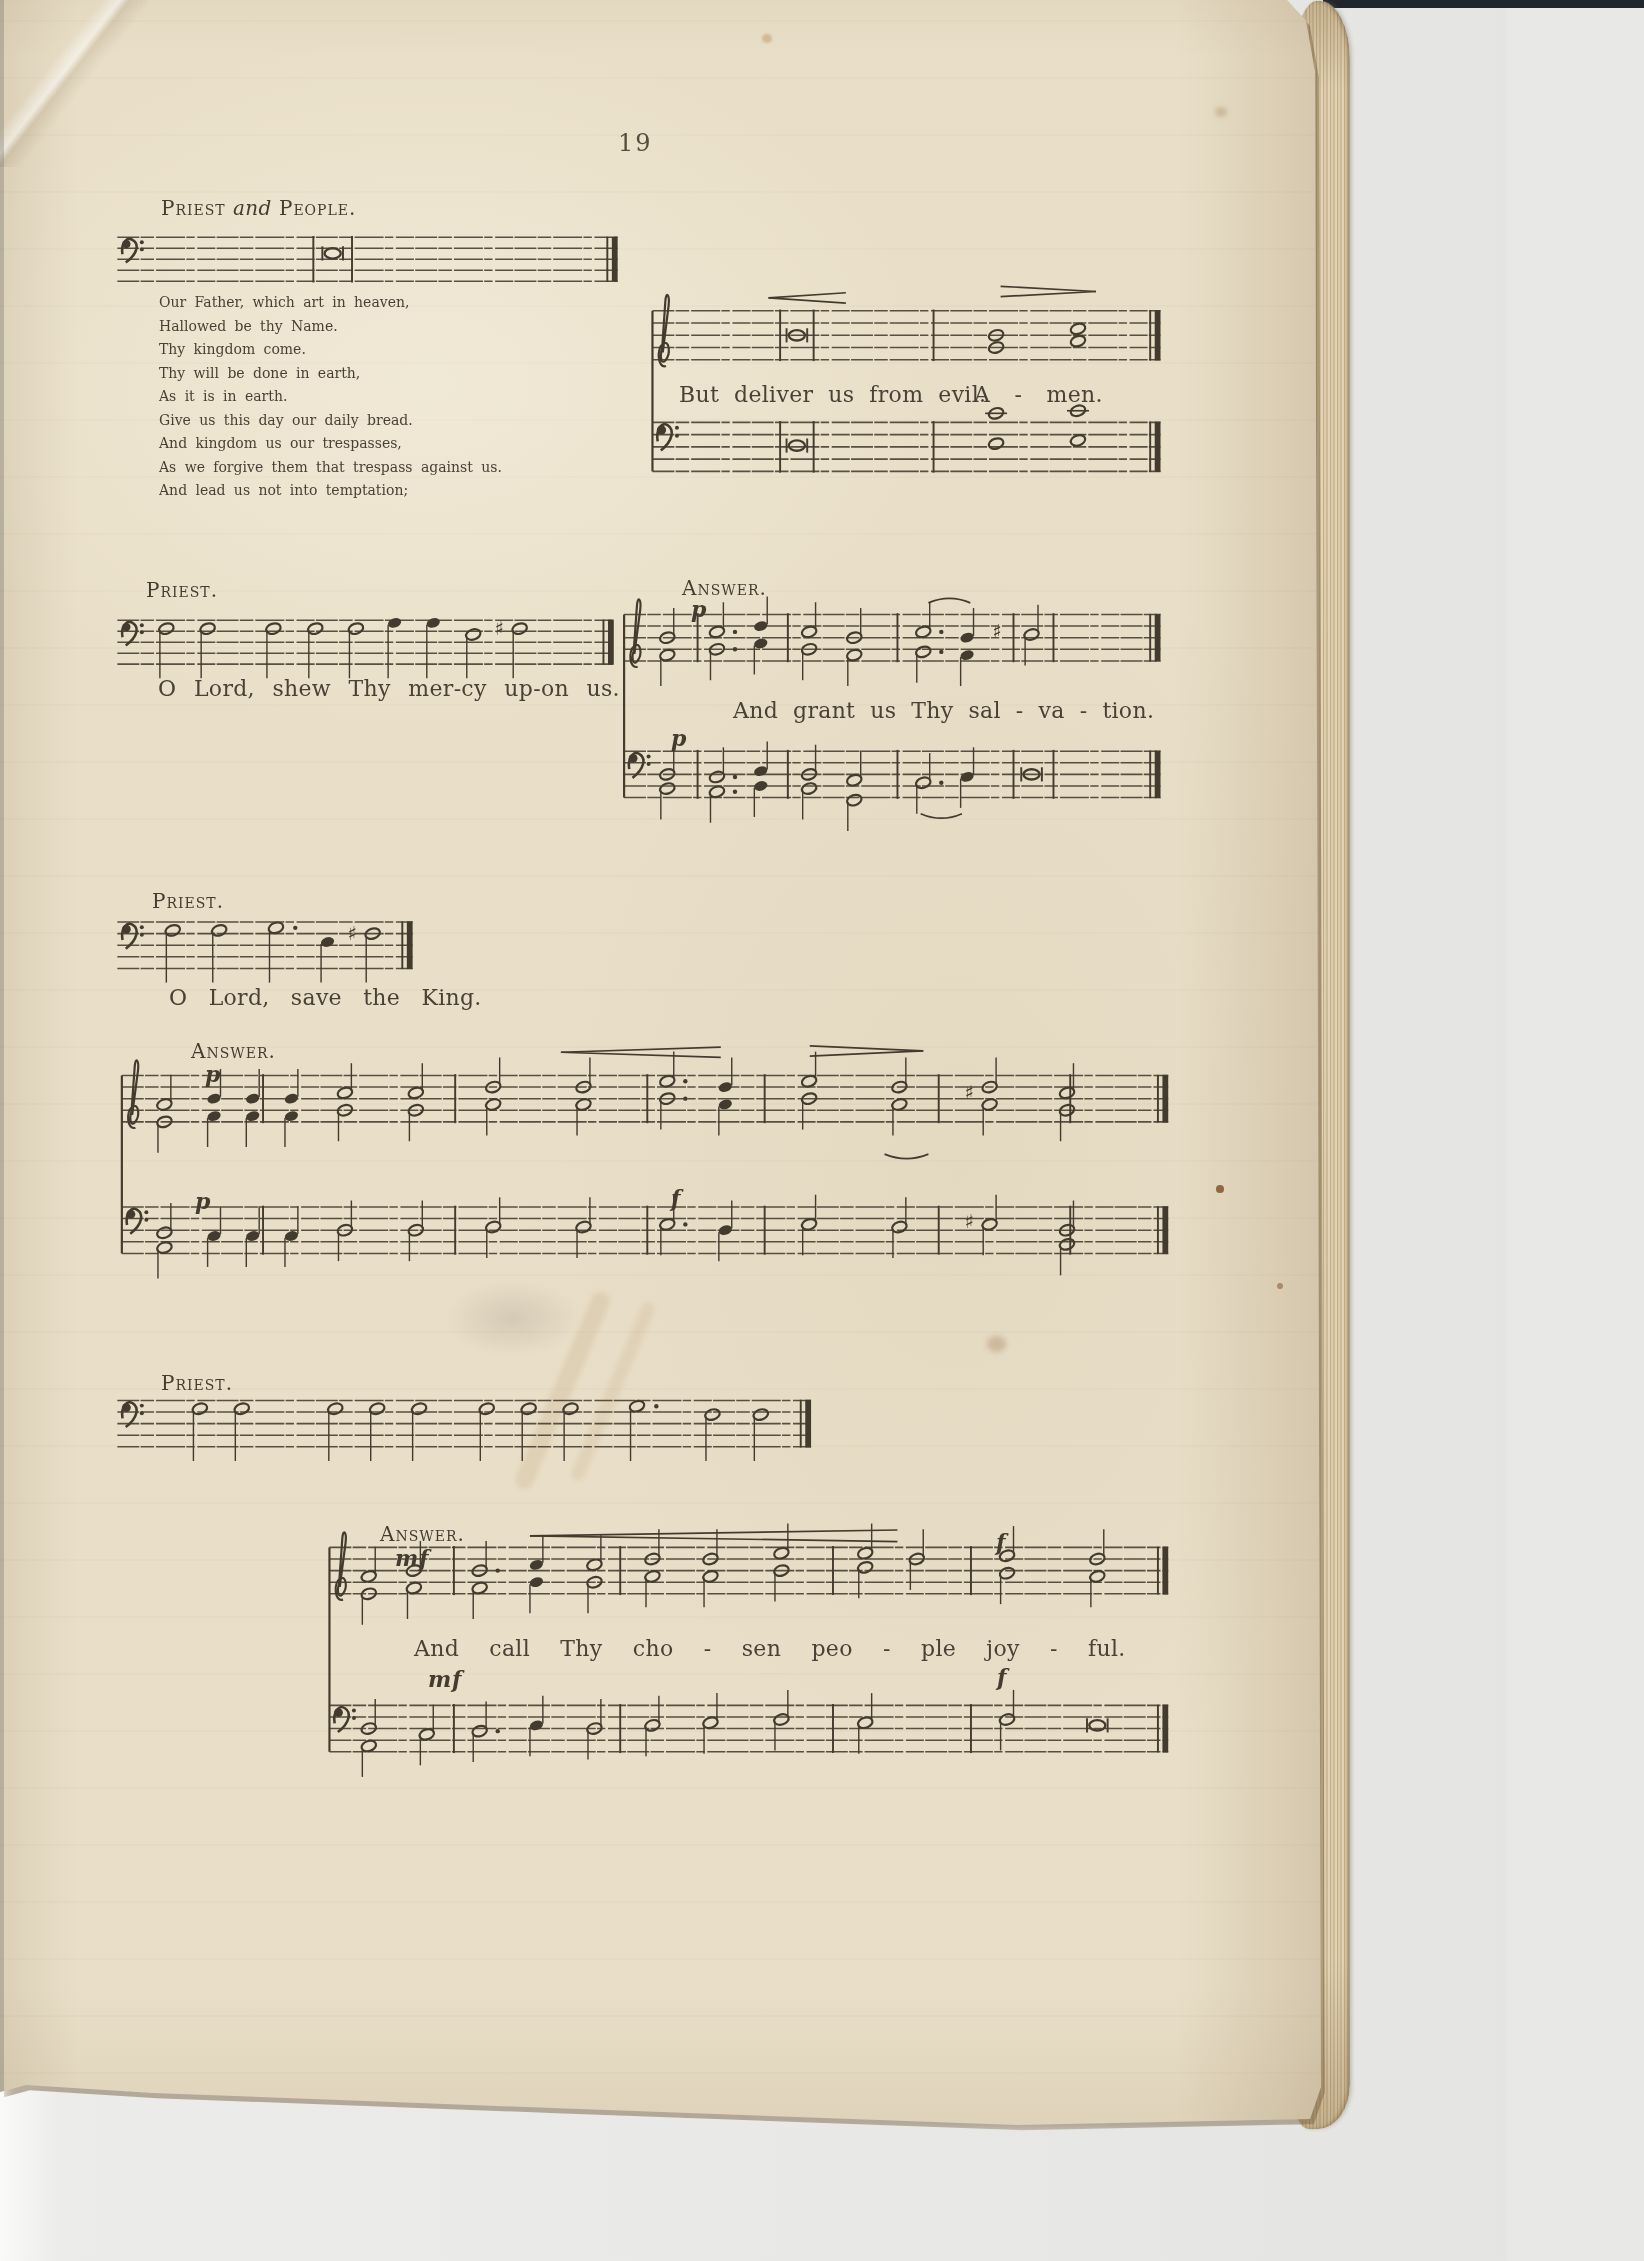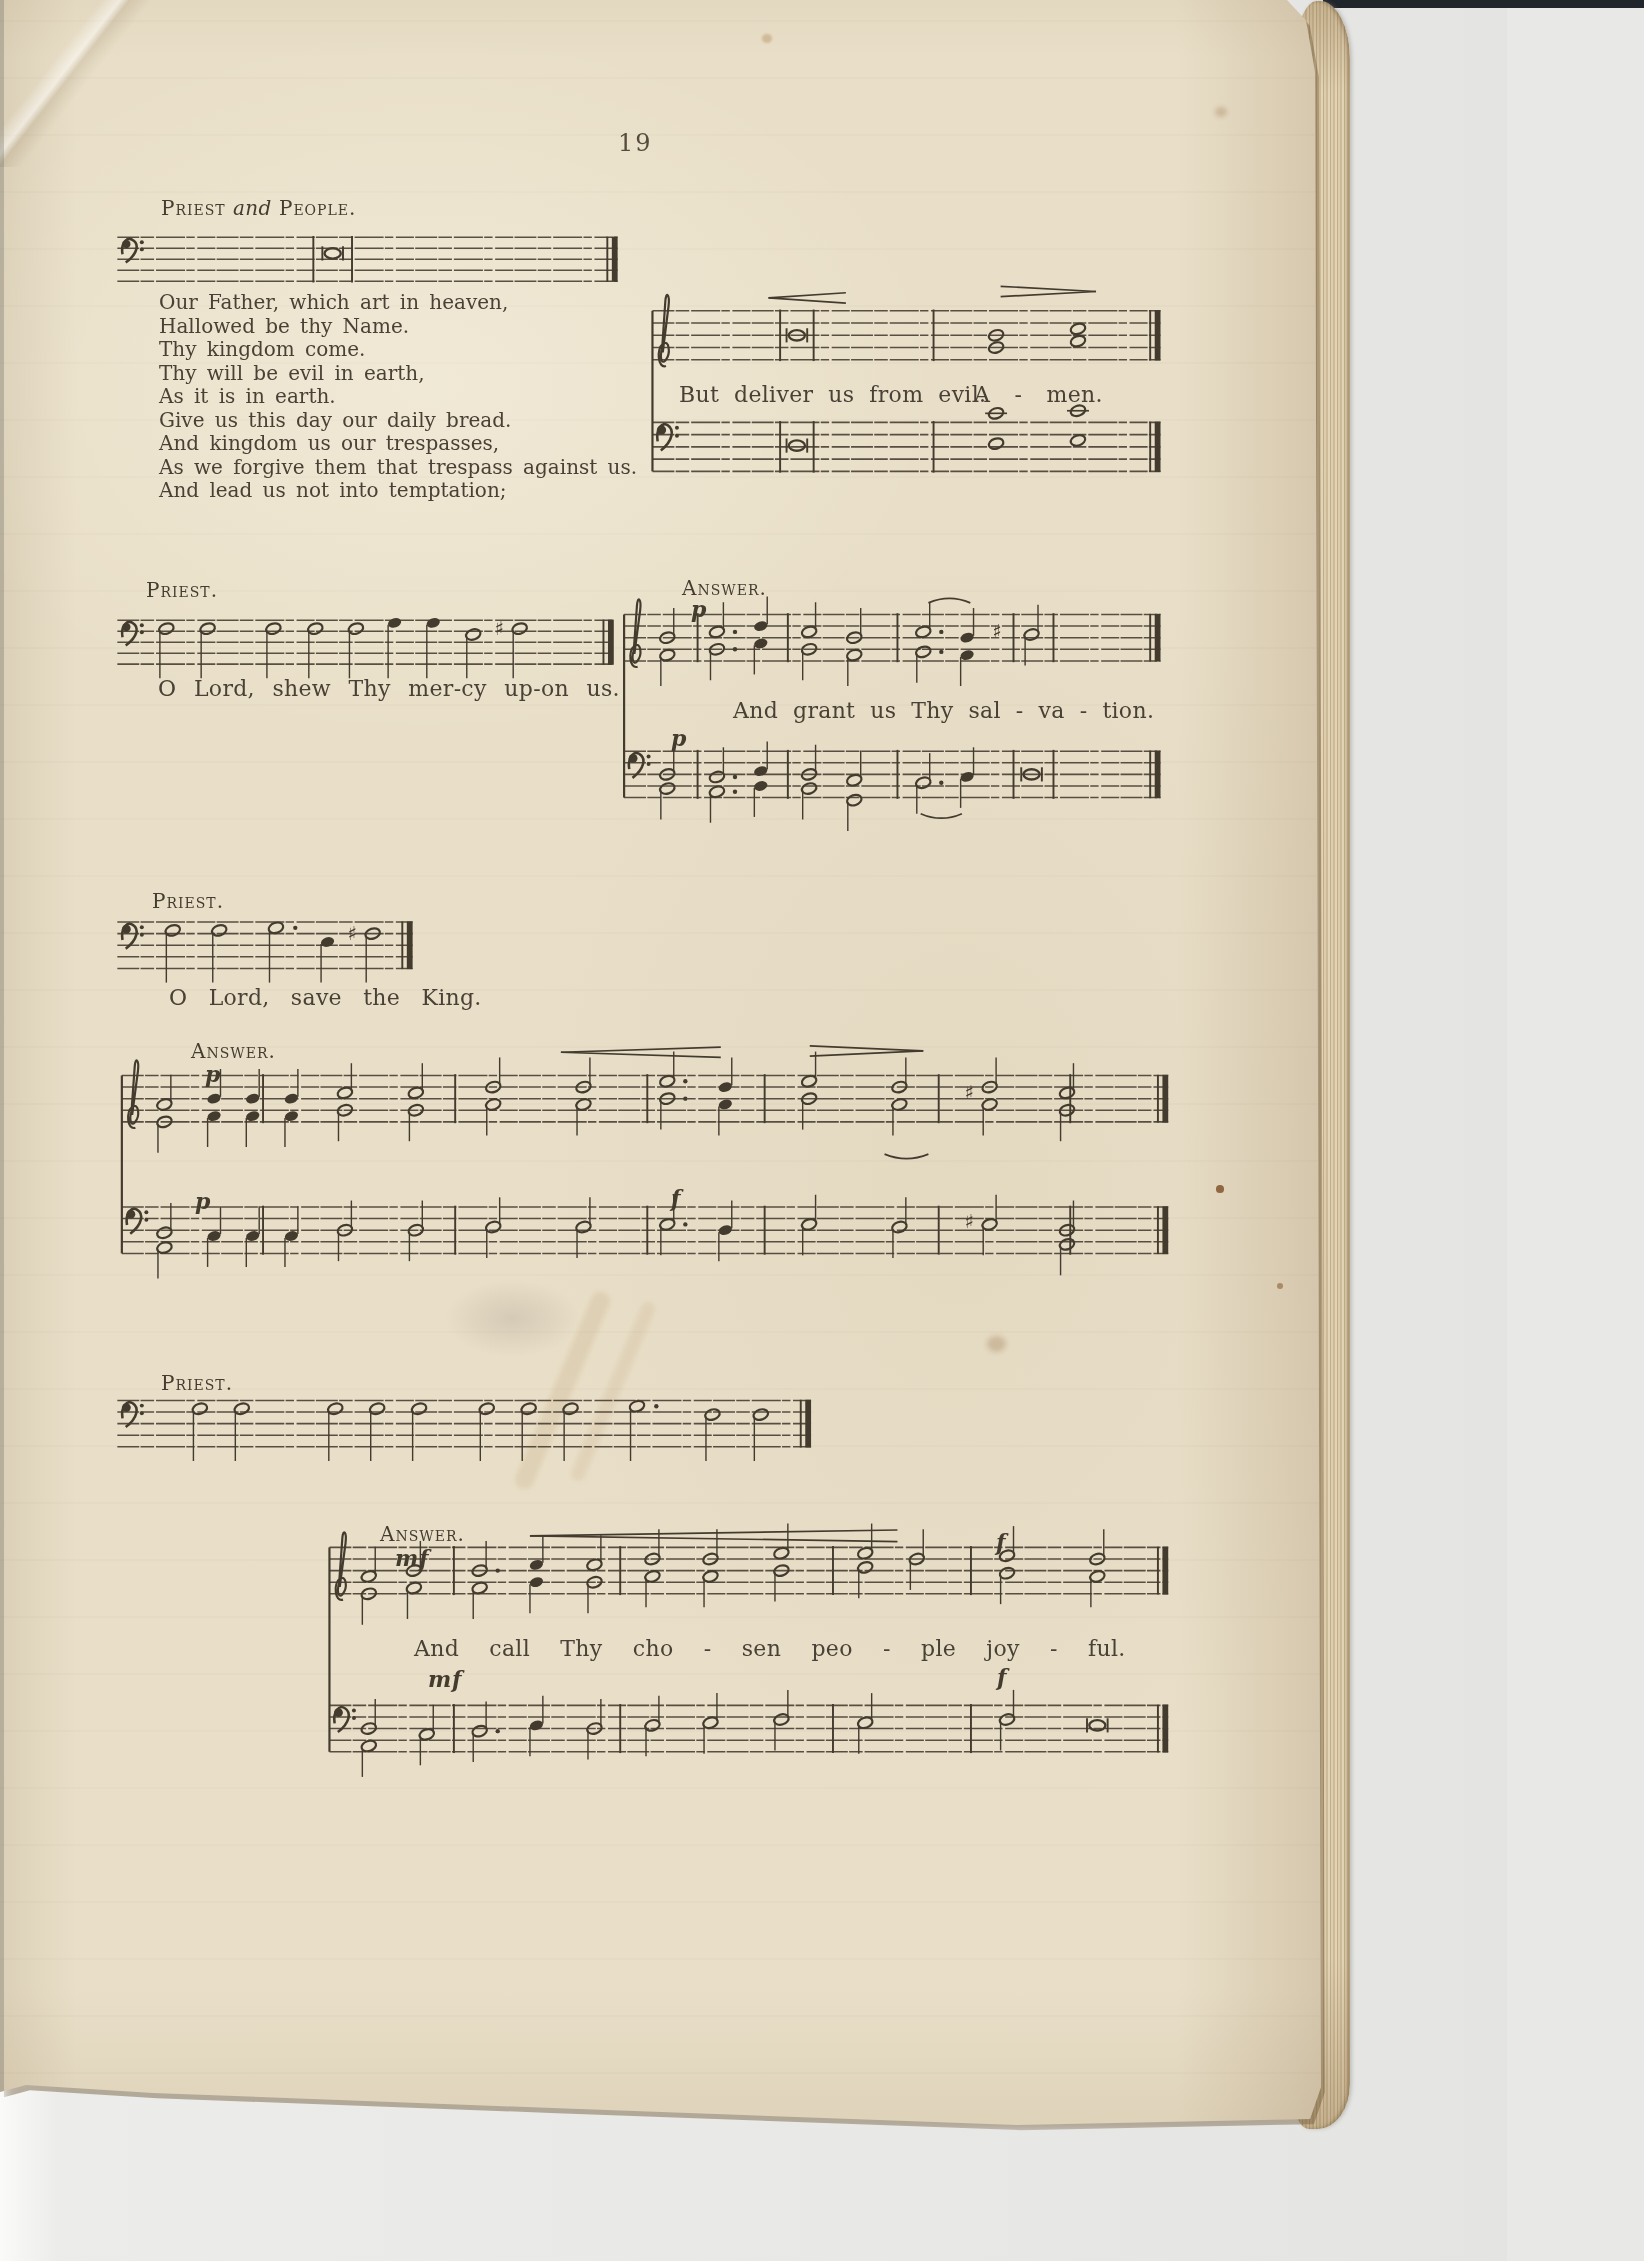--- a/index.html
+++ b/index.html
@@ -40,21 +40,21 @@
   #spot-4{left:762px;top:34px;width:10.3px;height:9px;border-radius:50%;background:rgba(175,135,85,.4);filter:blur(1.3px);}
   #spot-5{left:1215px;top:107px;width:11.6px;height:10.3px;border-radius:50%;background:rgba(155,115,70,.3);filter:blur(1.9px);}
   #left-edge-sliver{left:0;top:0;width:3.9px;height:2092px;background:rgba(100,100,92,.3);}
   
   .t{position:absolute;font-family:"DejaVu Serif",serif;color:#4a4136;white-space:nowrap;}
   .heading{font-variant:small-caps;letter-spacing:1px;font-size:20px;color:#453c30;}
   .heading .and{font-variant:normal;font-style:italic;letter-spacing:0.3px;}
   .lyric{font-size:22px;letter-spacing:0.3px;}
   .dyn{font-style:italic;font-weight:bold;font-size:22px;color:#453c30;letter-spacing:0.6px;}
   .pageno{font-size:24px;letter-spacing:1.9px;color:#554c3c;}
-  #lords-prayer div{font-size:20px;line-height:23.5px;word-spacing:3.9px;}
+  #lords-prayer div{font-size:14px;line-height:23.5px;word-spacing:3.9px;}
   svg text{user-select:none;}
 </style>
 </head>
 <body>
 
 <div id="scan">
   <div id="top-dark-strip"></div>
   <div id="bg-highlight"></div>
   <div id="page-edge-band"></div>
   <div id="page-shadow"></div>
@@ -76,21 +76,21 @@
     <div class="t heading" style="left:161px;top:196px;">
       <span>Priest</span>
       <span class="and">and</span>
       <span>People.</span>
     </div>
 
     <div id="lords-prayer" class="t" style="left:159px;top:291px;">
       <div>Our Father, which art in heaven,</div>
       <div>Hallowed be thy Name.</div>
       <div>Thy kingdom come.</div>
-      <div>Thy will be evil in earth,</div>
+      <div>Thy will be done in earth,</div>
       <div>As it is in earth.</div>
       <div>Give us this day our daily bread.</div>
       <div>And kingdom us our trespasses,</div>
       <div>As we forgive them that trespass against us.</div>
       <div>And lead us not into temptation;</div>
     </div>
 
     <div class="t lyric" style="left:679px;top:382px;word-spacing:7.7px;">But deliver us from evil.</div>
     <div class="t lyric" style="left:974px;top:382px;word-spacing:17px;">A - men.</div>
 

